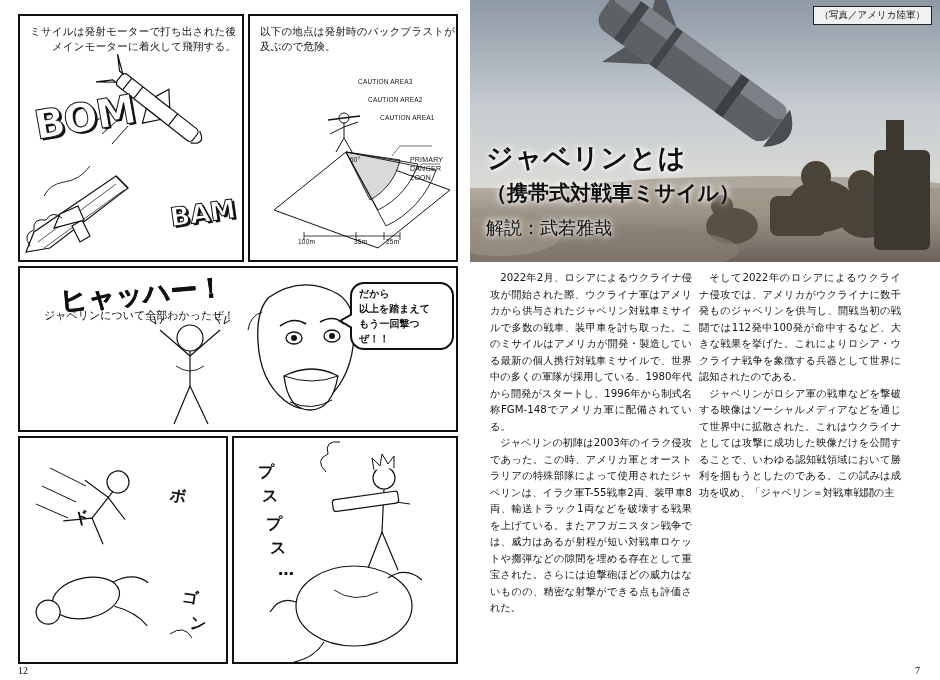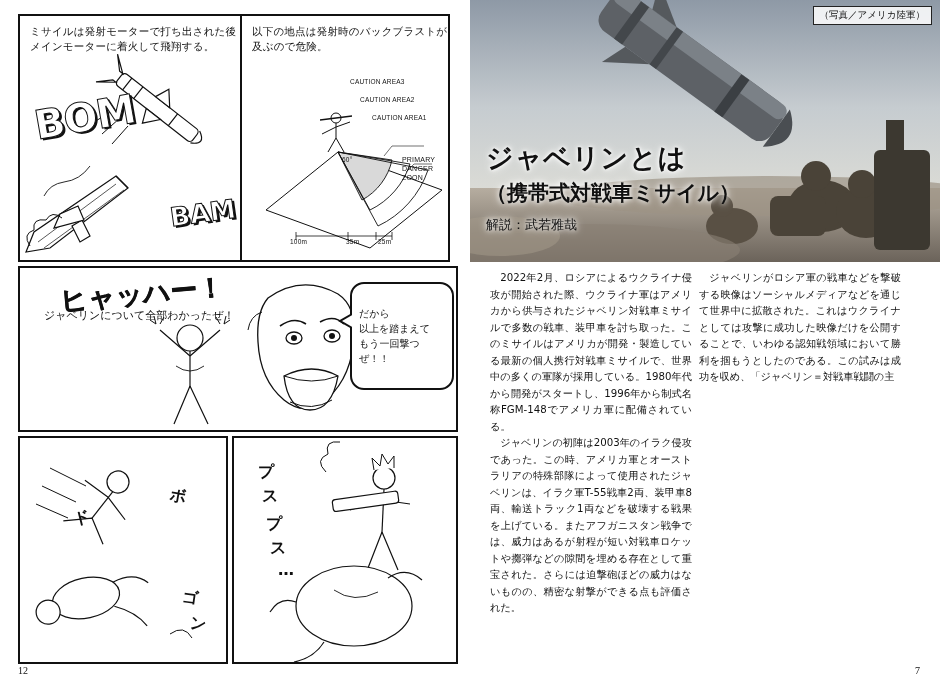--- a/index.html
+++ b/index.html
@@ -15,21 +15,21 @@
   
   .left-page{
     width:470px;height:680px;position:relative;background:#fff;
     box-sizing:border-box;
   }
   .panel{position:absolute;border:2px solid #111;background:#fff;overflow:hidden;}
 
   
   #panel-missile{left:18px;top:14px;width:222px;height:244px;}
   
-  #panel-danger{left:240px;top:14px;width:206px;height:244px;}
+  #panel-danger{left:248px;top:14px;width:206px;height:244px;}
   
   #panel-shout{left:18px;top:266px;width:436px;height:162px;}
   
   #panel-blown{left:18px;top:436px;width:206px;height:224px;}
   
   #panel-smoke{left:232px;top:436px;width:222px;height:224px;}
 
   .cap{
     position:absolute;font-family:"DejaVu Sans", sans-serif;
     font-size:10.5px;line-height:1.45;color:#111;letter-spacing:.2px;
@@ -60,21 +60,21 @@
     -webkit-text-stroke:0.5px #111;
   }
   .psu{
     position:absolute;font-family:"DejaVu Sans", sans-serif;
     font-size:16px;color:#111;font-weight:bold;
   }
 
   .balloon{
     position:absolute;border:2px solid #111;border-radius:14px;background:#fff;
     font-family:"DejaVu Sans", sans-serif;font-size:10px;line-height:1.5;
-    padding:22px 7px;color:#111;
+    padding:2px 7px;color:#111;font-weight:bold;
   }
   .balloon:after{
     content:"";position:absolute;left:-10px;top:30px;
     border-top:7px solid transparent;border-bottom:7px solid transparent;
     border-right:12px solid #fff;
   }
   .balloon:before{
     content:"";position:absolute;left:-14px;top:29px;
     border-top:8px solid transparent;border-bottom:8px solid transparent;
     border-right:14px solid #111;
@@ -113,21 +113,21 @@
   .title-block{position:absolute;left:16px;top:140px;color:#111;}
   .title-main{
     font-family:Liberation Sans, sans-serif;font-weight:bold;font-size:27px;
     letter-spacing:1px;text-shadow:0 0 5px #fff,0 0 10px #fff,0 0 3px #fff;
   }
   .title-sub{
     font-family:"DejaVu Sans",sans-serif;font-weight:bold;font-size:21px;
     margin-top:3px;text-shadow:0 0 5px #fff,0 0 10px #fff;
   }
   .title-byline{
-    font-family:"DejaVu Sans",sans-serif;font-size:13px;margin-top:9px;
+    font-family:"DejaVu Sans",sans-serif;font-size:18px;margin-top:9px;
     text-shadow:0 0 5px #fff,0 0 10px #fff;
   }
 
   .article{
     position:absolute;left:0;top:262px;width:470px;height:400px;
     display:flex;gap:7px;padding:8px 20px 0 20px;box-sizing:border-box;
   }
   .col{
     width:202px;font-family:"DejaVu Sans",sans-serif;
     font-size:10.2px;line-height:1.62;color:#111;text-align:justify;
@@ -135,21 +135,21 @@
   .col p{margin:0 0 0 0;text-indent:1em;}
 </style>
 </head>
 <body>
 
 <div class="page">
 
   <div class="left-page">
 
     <div class="panel" id="panel-missile">
-      <div class="cap" style="left:10px;top:8px;white-space:pre-line;">ミサイルは発射モーターで打ち出された後
+      <div class="cap" style="left:10px;top:8px;white-space:pre-line;text-align:right;">ミサイルは発射モーターで打ち出された後
 メインモーターに着火して飛翔する。</div>
 
       <svg class="sketch" style="left:0;top:40px;" width="222" height="200" viewBox="0 0 222 200">
         <g stroke="#111" fill="none" stroke-width="1.2">
 
           <path d="M6,196 L14,176 L96,120 L108,132 L30,192 Z" fill="#fff"></path>
           <path d="M96,120 L108,132"></path>
           <path d="M18,186 L96,128" stroke-width="0.7"></path>
           <path d="M24,192 L104,134" stroke-width="0.7"></path>
 
@@ -371,19 +371,20 @@
         <div class="title-byline">解説：武若雅哉</div>
       </div>
     </div>
 
     <div class="article">
       <div class="col">
         <p>2022年2月、ロシアによるウクライナ侵攻が開始された際、ウクライナ軍はアメリカから供与されたジャベリン対戦車ミサイルで多数の戦車、装甲車を討ち取った。このミサイルはアメリカが開発・製造している最新の個人携行対戦車ミサイルで、世界中の多くの軍隊が採用している。1980年代から開発がスタートし、1996年から制式名称FGM-148でアメリカ軍に配備されている。</p>
         <p>ジャベリンの初陣は2003年のイラク侵攻であった。この時、アメリカ軍とオーストラリアの特殊部隊によって使用されたジャベリンは、イラク軍T-55戦車2両、装甲車8両、輸送トラック1両などを破壊する戦果を上げている。またアフガニスタン戦争では、威力はあるが射程が短い対戦車ロケットや擲弾などの隙間を埋める存在として重宝された。さらには迫撃砲ほどの威力はないものの、精密な射撃ができる点も評価された。</p>
       </div>
       <div class="col">
+        <p>そして2022年のロシアによるウクライナ侵攻では、アメリカがウクライナに数千発ものジャベリンを供与し、開戦当初の戦闘では112発中100発が命中するなど、大きな戦果を挙げた。これによりロシア・ウクライナ戦争を象徴する兵器として世界に認知されたのである。</p>
         <p>ジャベリンがロシア軍の戦車などを撃破する映像はソーシャルメディアなどを通じて世界中に拡散された。これはウクライナとしては攻撃に成功した映像だけを公開することで、いわゆる認知戦領域において勝利を掴もうとしたのである。この試みは成功を収め、「ジャベリン＝対戦車戦闘の主</p>
       </div>
     </div>
 
     <div class="folio" id="folio-right">7</div>
   </div>
 </div>
 
 </body></html>

